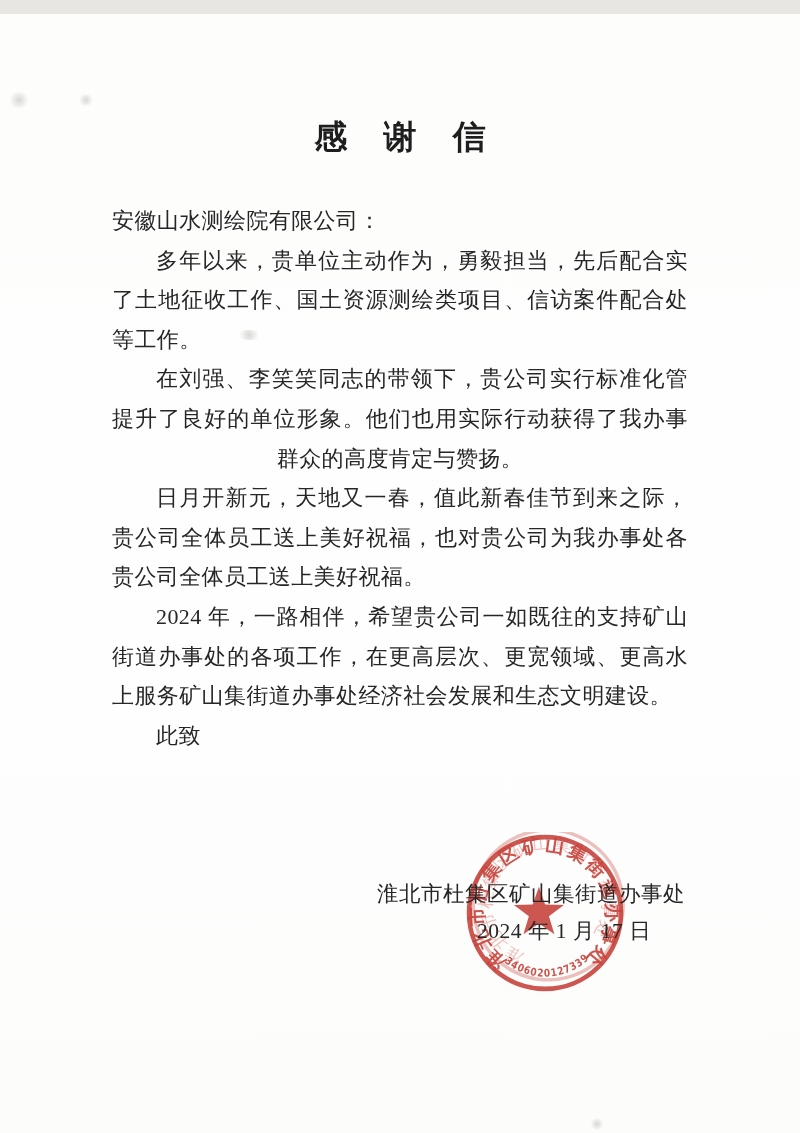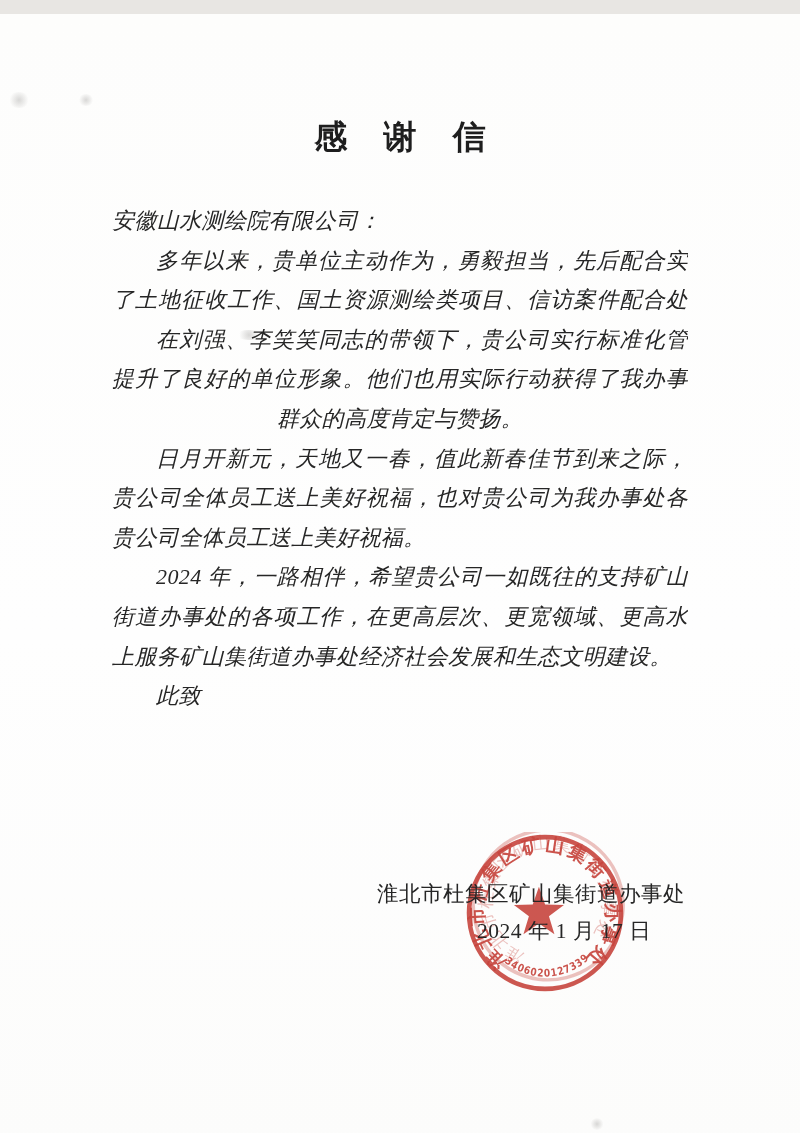--- a/index.html
+++ b/index.html
@@ -37,21 +37,20 @@
     top: 187px;
     left: 112px;
     width: 576px;
     font-size: 22px;
   }
   .line {
     height: 39.6px;
     line-height: 39.6px;
     white-space: nowrap;
     letter-spacing: 0.4px;
-    font-style: italic;
   }
   .line.j {
     white-space: normal;
     text-align: justify;
     text-align-last: justify;
     overflow: hidden;
   }
   .signature {
     position: absolute;
     top: 865px;
@@ -88,20 +87,21 @@
   <div class="smudge" style="left:78px;top:80px;width:16px;height:12px;"></div>
   <div class="smudge" style="left:236px;top:316px;width:26px;height:10px;"></div>
   <div class="smudge" style="left:590px;top:1104px;width:14px;height:12px;"></div>
 
   <div class="title">感 谢 信</div>
 
   <div class="letter-body" id="letter-lines">
       <div class="line" style="text-indent: 0em;">安徽山水测绘院有限公司：</div>
       <div class="line j" style="text-indent: 2em;">多年以来，贵单位主动作为，勇毅担当，先后配合实施</div>
       <div class="line j" style="text-indent: 0em;">了土地征收工作、国土资源测绘类项目、信访案件配合处理</div>
+      <div class="line" style="text-indent: 0em;">等工作。</div>
       <div class="line j" style="text-indent: 2em;">在刘强、李笑笑同志的带领下，贵公司实行标准化管理，</div>
       <div class="line j" style="text-indent: 0em;">提升了良好的单位形象。他们也用实际行动获得了我办事处</div>
       <div class="line" style="text-indent: 0em; text-align: center;">群众的高度肯定与赞扬。</div>
       <div class="line j" style="text-indent: 2em;">日月开新元，天地又一春，值此新春佳节到来之际，向</div>
       <div class="line j" style="text-indent: 0em;">贵公司全体员工送上美好祝福，也对贵公司为我办事处各项</div>
       <div class="line" style="text-indent: 0em;">贵公司全体员工送上美好祝福。</div>
       <div class="line j" style="text-indent: 2em;">2024 年，一路相伴，希望贵公司一如既往的支持矿山集</div>
       <div class="line j" style="text-indent: 0em;">街道办事处的各项工作，在更高层次、更宽领域、更高水平</div>
       <div class="line" style="text-indent: 0em;">上服务矿山集街道办事处经济社会发展和生态文明建设。</div>
       <div class="line" style="text-indent: 2em;">此致</div>

